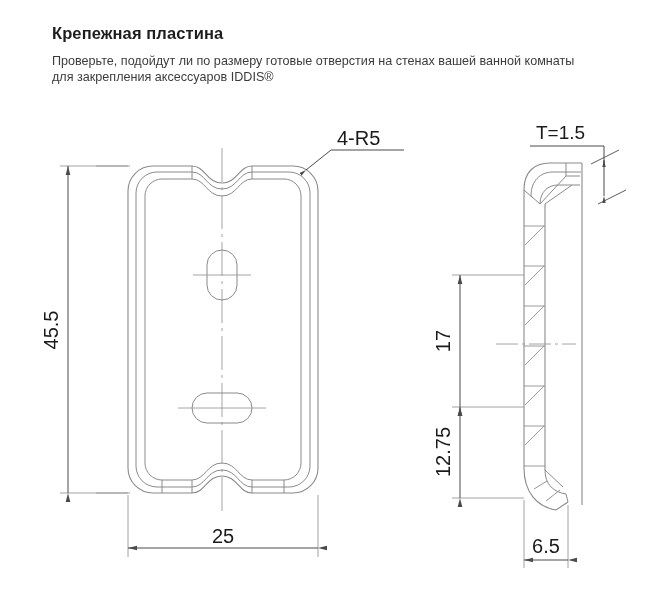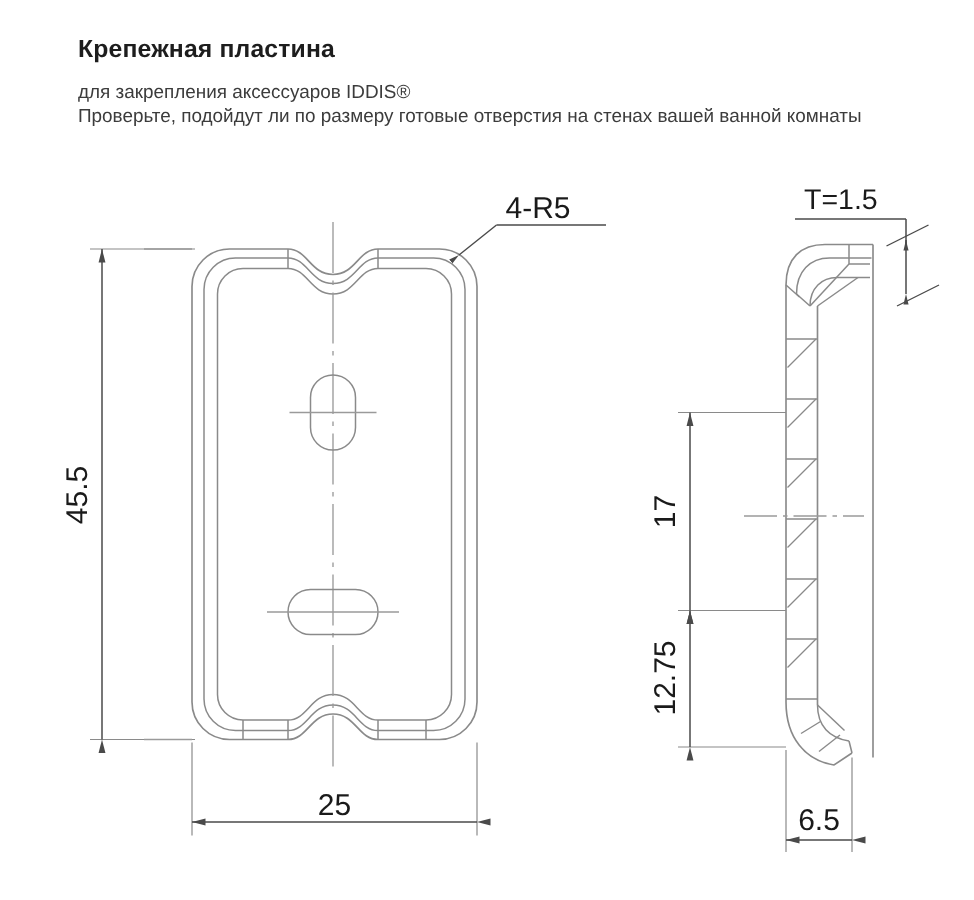--- a/index.html
+++ b/index.html
@@ -52,22 +52,22 @@
     fill: #1a1a1a;
   }
 </style>
 </head>
 <body>
 
 <div id="page">
 
   <div id="header">
     <h1 id="title">Крепежная пластина</h1>
+    <div class="subtitle-line">Проверьте, подойдут ли по размеру готовые отверстия на стенах вашей ванной комнаты</div>
     <div class="subtitle-line">для закрепления аксессуаров IDDIS®</div>
-    <div class="subtitle-line">Проверьте, подойдут ли по размеру готовые отверстия на стенах вашей ванной комнаты</div>
   </div>
 
   <svg id="drawing" width="649" height="600" viewBox="0 0 649 600">
     <defs>
       <marker id="arrHeadDown" markerWidth="9" markerHeight="9" refX="0" refY="4.5" orient="auto">
         <path d="M0,4.5 L9,2.2 L9,6.8 Z" fill="#4a4a4a"></path>
       </marker>
       <marker id="arrTiny" markerWidth="7" markerHeight="7" refX="0" refY="3.5" orient="auto">
         <path d="M0,3.5 L7,1.8 L7,5.2 Z" fill="#4a4a4a"></path>
       </marker>

